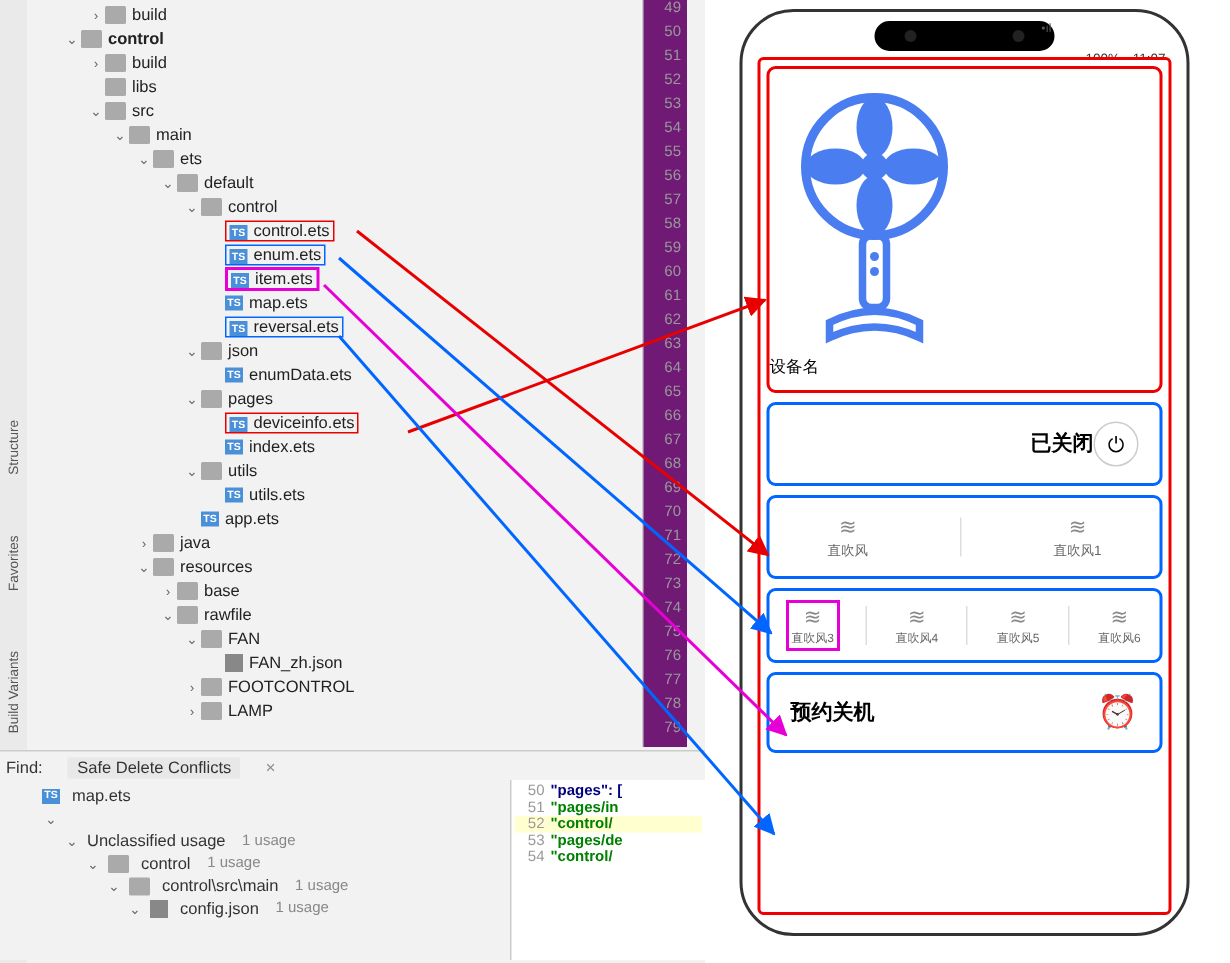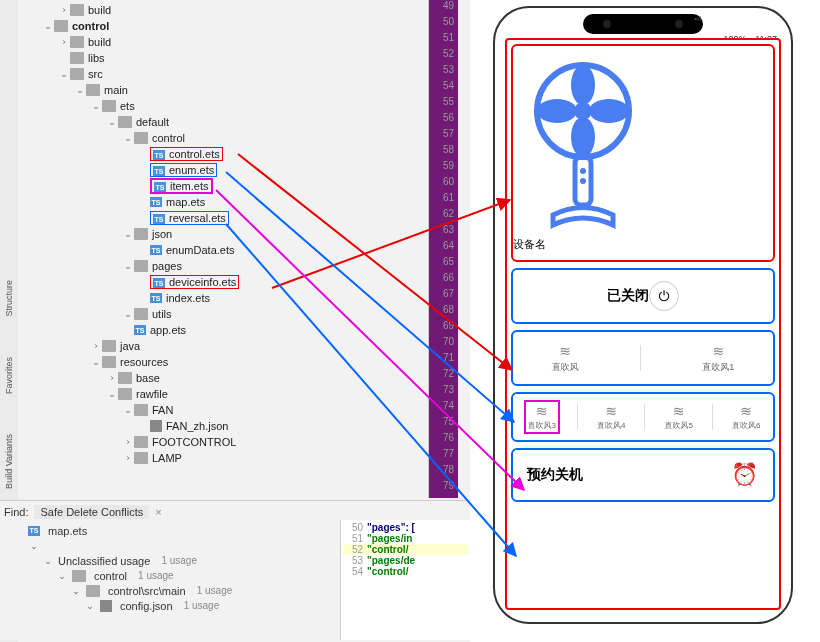--- a/index.html
+++ b/index.html
@@ -17,21 +17,21 @@
 .tlabel { font-size: 11px; color: #222; }
 .bold { font-weight: bold; }
 .hl-red { border: 1px solid #e80000; padding: 0 2px; }
 .hl-blue { border: 1px solid #0066ff; padding: 0 2px; }
 .hl-magenta { border: 2px solid #e600d6; padding: 0 2px; }
 
 .gutter { position: absolute; left: 428px; top: 0; width: 30px; height: 498px; background: #701a75; border-left: 1px solid #ccc; }
 .gutter div { height: 16px; font-size: 10px; color: #999; text-align: right; padding-right: 4px; }
 
 .find-panel { position: absolute; left: 0; top: 500px; width: 470px; height: 140px; border-top: 1px solid #ccc; background: #f2f2f2; padding: 2px 4px; font-size: 11px; }
-.find-head { display: flex; align-items: center; gap: 6px; padding: 2px 0; }
+.find-head { display: flex; align-items: center; gap: 17px; padding: 2px 0; }
 .find-tab { padding: 1px 6px; background: #e8e8e8; }
 .find-body { padding: 2px 0 0 24px; }
 .find-row { height: 15px; display:flex; align-items:center; gap:4px; }
 .usage { color: #888; font-size: 10px; }
 
 .code-snippet { position: absolute; left: 340px; top: 520px; width: 130px; height: 120px; font-family: monospace; font-size: 10px; background: #fff; border-left: 1px solid #ccc; padding: 2px; overflow: hidden; }
 .code-snippet .ln { color: #999; display: inline-block; width: 20px; text-align: right; margin-right: 4px; }
 .code-snippet .key { color: #000080; font-weight: bold; }
 .code-snippet .str { color: #008000; font-weight: bold; }
 .code-snippet .hline { background: #ffffd0; }
@@ -46,21 +46,21 @@
 .statusbar-left { position: absolute; top: 6px; right: 90px; font-size: 8px; color: #555; margin-left: 17px; }
 
 .screen { position: absolute; top: 30px; left: 10px; right: 10px; bottom: 12px; border: 2px solid #e00; border-radius: 4px; padding: 4px; background: #fff; }
 .card { border: 2px solid #e00; border-radius: 6px; margin-bottom: 6px; background: #fff; }
 .card-blue { border: 2px solid #06f; border-radius: 6px; margin-bottom: 6px; background: #fff; }
 
 .fan-card { height: 218px; display: flex; flex-direction: column; justify-content: center; }
 .fan-svg { width: 140px; height: 180px; }
 .device-name { font-size: 11px; margin-top: 2px; }
 
-.status-card { height: 56px; display: flex; align-items: center; justify-content: center; padding: 0 14px; }
+.status-card { height: 56px; display: flex; align-items: center; justify-content: flex-end; padding: 0 14px; }
 .status-text { font-size: 14px; font-weight: bold; }
 .power-btn { width: 30px; height: 30px; border-radius: 50%; border: 1px solid #ccc; display: flex; align-items: center; justify-content: center; font-size: 14px; }
 
 .modes-card { height: 56px; display: flex; align-items: center; justify-content: space-around; padding: 0 4px; }
 .mode { display: flex; flex-direction: column; align-items: center; gap: 2px; font-size: 9px; color: #666; padding: 2px 8px; }
 .mode-icon { font-size: 14px; color: #888; }
 .sep { width: 1px; height: 26px; background: #ddd; }
 
 .modes-card2 { height: 50px; display: flex; align-items: center; justify-content: space-around; padding: 0 2px; }
 .mode2 { display: flex; flex-direction: column; align-items: center; gap: 1px; font-size: 8px; color: #666; padding: 1px 2px; }
@@ -276,20 +276,32 @@
     <div class="tree-row">
         <span class="ind"></span>
         <span class="ind"></span>
         <span class="ind"></span>
         <span class="ind"></span>
         <span class="ind"></span>
         <span class="ind"></span>
         <span class="chev">⌄</span>
         <span class="icon-folder"></span>
         <span class="tlabel">utils</span>
+      </div>
+    <div class="tree-row">
+        <span class="ind"></span>
+        <span class="ind"></span>
+        <span class="ind"></span>
+        <span class="ind"></span>
+        <span class="ind"></span>
+        <span class="ind"></span>
+        <span class="ind"></span>
+        <span class="chev"></span>
+        <span class="icon-ts">TS</span>
+        <span class="tlabel">utils.ets</span>
       </div>
     <div class="tree-row">
         <span class="ind"></span>
         <span class="ind"></span>
         <span class="ind"></span>
         <span class="ind"></span>
         <span class="ind"></span>
         <span class="ind"></span>
         <span class="chev"></span>
         <span class="icon-ts">TS</span>

